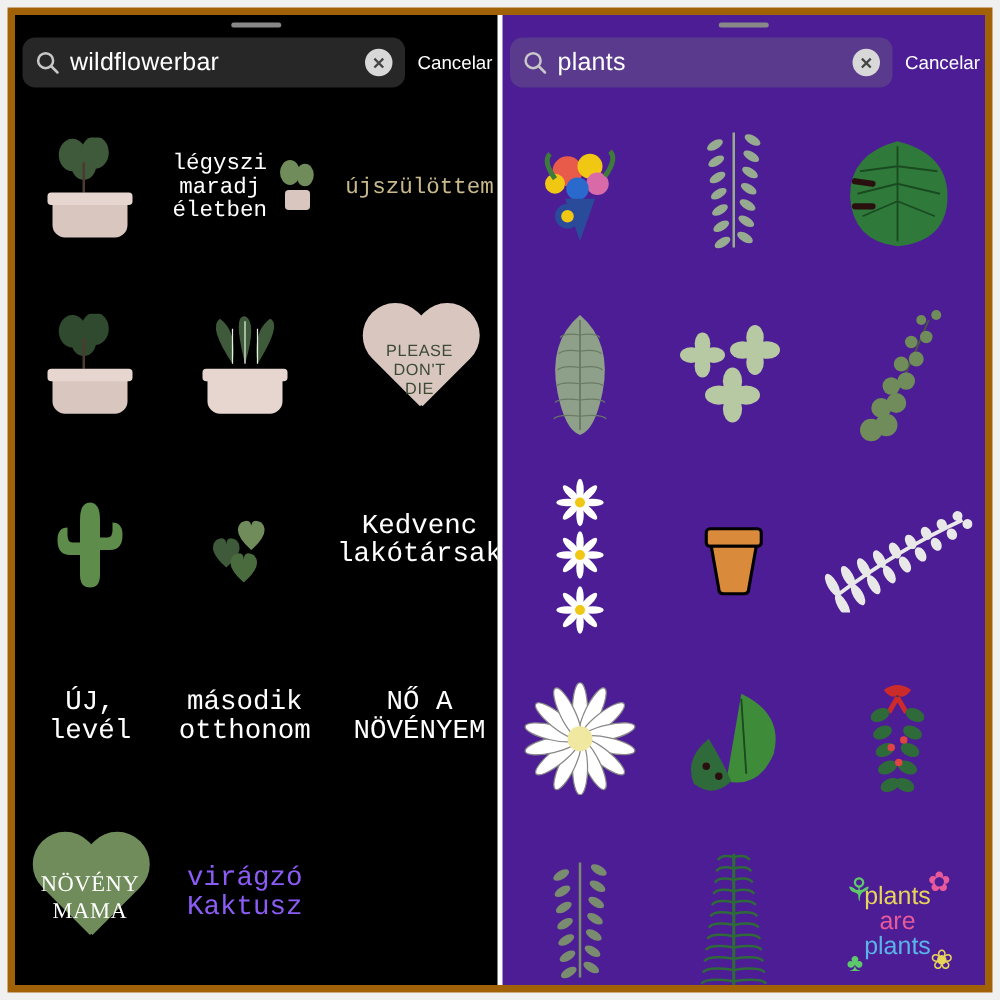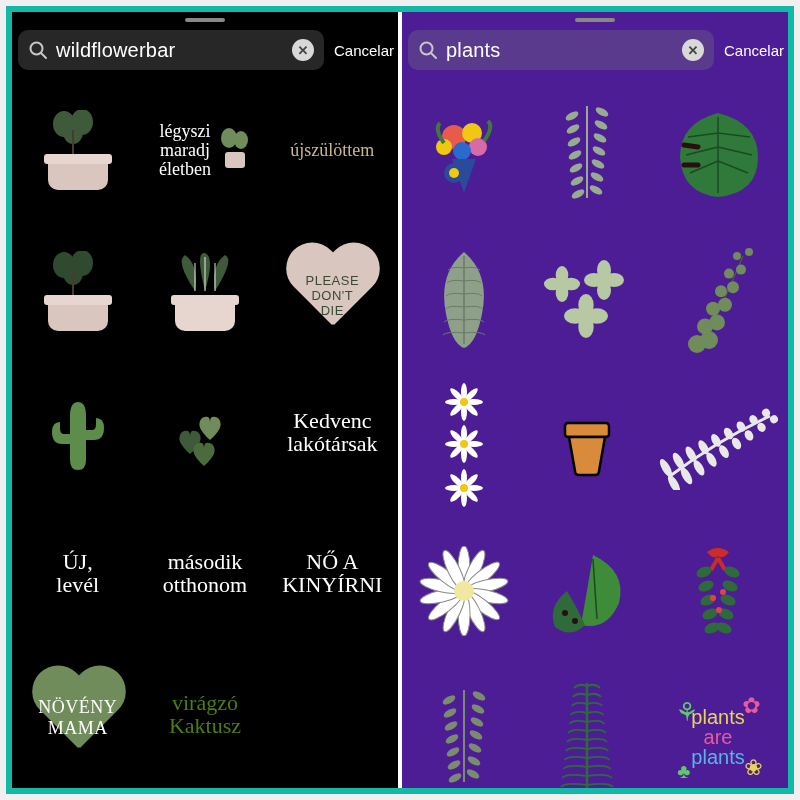--- a/index.html
+++ b/index.html
@@ -1,30 +1,30 @@
 <!DOCTYPE html>
 <html><head>
 <meta charset="utf-8">
 <style>
   *{box-sizing:border-box;margin:0;padding:0;font-family:-apple-system,Helvetica,Arial,sans-serif}
   body{background:#f0f0f0;display:flex;justify-content:center;align-items:center;height:800px;width:800px}
-  .wrap{display:flex;width:788px;height:788px;background:#fff;border:6px solid #14b8a6;gap:4px}
+  .wrap{display:flex;width:788px;height:788px;background:#fff;border:6px solid #a16207;gap:4px}
   .panel{flex:1;position:relative;overflow:hidden;display:flex;flex-direction:column}
   .panel.left{background:#000}
   .panel.right{background:#4c1d95}
   .drag{position:absolute;top:6px;left:50%;transform:translateX(-50%);width:40px;height:4px;border-radius:2px;background:#888}
   .topbar{display:flex;align-items:center;gap:6px;padding:18px 4px 10px 6px}
   .searchbox{flex:1;display:flex;align-items:center;background:rgba(120,120,120,.32);border-radius:10px;height:40px;padding:0 10px;gap:8px;color:#fff;position:relative}
   .searchbox svg{flex:0 0 auto}
   .searchbox .q{flex:1;font-size:20px;color:#fff;letter-spacing:.2px;white-space:nowrap;overflow:hidden}
   .clear{width:22px;height:22px;border-radius:50%;background:#d8d8d8;display:flex;align-items:center;justify-content:center;color:#444;font-weight:700;font-size:13px}
   .cancel{color:#fff;font-size:15px;padding:0 0 0 4px;white-space:nowrap;overflow:hidden;max-width:86px}
   .grid{flex:1;display:grid;grid-template-columns:repeat(3,1fr);grid-auto-rows:1fr;gap:4px;padding:2px 4px 6px}
   .cell{display:flex;align-items:center;justify-content:center;color:#fff;text-align:center;padding:6px}
-  .script{font-family:Liberation Serif, serif;font-size:22px;line-height:1.05;font-weight:500}
+  .script{font-family:Liberation Mono, monospace;font-size:22px;line-height:1.05;font-weight:500}
   .script.sm{font-size:18px}
   .heart{position:relative;width:100px;height:92px}
   .heart::before,.heart::after{content:"";position:absolute;top:0;width:52px;height:80px;border-radius:50px 50px 0 0;background:#d9c6bf}
   .heart::before{left:50px;transform:rotate(-45deg);transform-origin:0 100%}
   .heart::after{left:0;transform:rotate(45deg);transform-origin:100% 100%}
   .heart span{position:absolute;inset:0;display:flex;align-items:center;justify-content:center;z-index:2;font-size:13px;font-weight:400;color:#3c4a34;text-align:center;padding-top:8px;letter-spacing:.5px}
   .heart.green::before,.heart.green::after{background:#6f8c5a}
   .heart.green span{color:#fff;font-family:"Brush Script MT",cursive;font-size:18px;font-weight:400}
   .pot{width:60px;height:30px;background:#d9c6bf;border-radius:4px 4px 10px 10px;position:relative}
   .pot::before{content:"";position:absolute;top:-6px;left:-4px;right:-4px;height:10px;background:#e6d6cf;border-radius:3px}
@@ -124,30 +124,30 @@
         <div class="cell">
           <div class="script" style="color:#fff;white-space:pre-line;position:relative">ÚJ,
 levél</div>
         </div>
         <div class="cell">
           <div class="script" style="color:#fff;white-space:pre-line;position:relative">második
 otthonom</div>
         </div>
         <div class="cell">
           <div class="script" style="color:#fff;white-space:pre-line;position:relative">NŐ A
-KINYÍRNI</div>
+NÖVÉNYEM</div>
         </div>
         <div class="cell">
           <div class="heart green">
             <span style="white-space:pre-line">NÖVÉNY
 MAMA</span>
           </div>
         </div>
         <div class="cell">
-          <div class="script" style="color:#4d7c0f;white-space:pre-line;position:relative">virágzó
+          <div class="script" style="color:#8b5cf6;white-space:pre-line;position:relative">virágzó
 Kaktusz</div>
         </div>
     </div>
     </div>
     <div class="panel right">
     <div class="drag"></div>
     <div class="topbar">
       <div class="searchbox">
         <svg viewBox="0 0 20 20" width="20" height="20">
             <circle cx="8.5" cy="8.5" r="6" stroke="#c8c8c8" stroke-width="2" fill="none"></circle>

